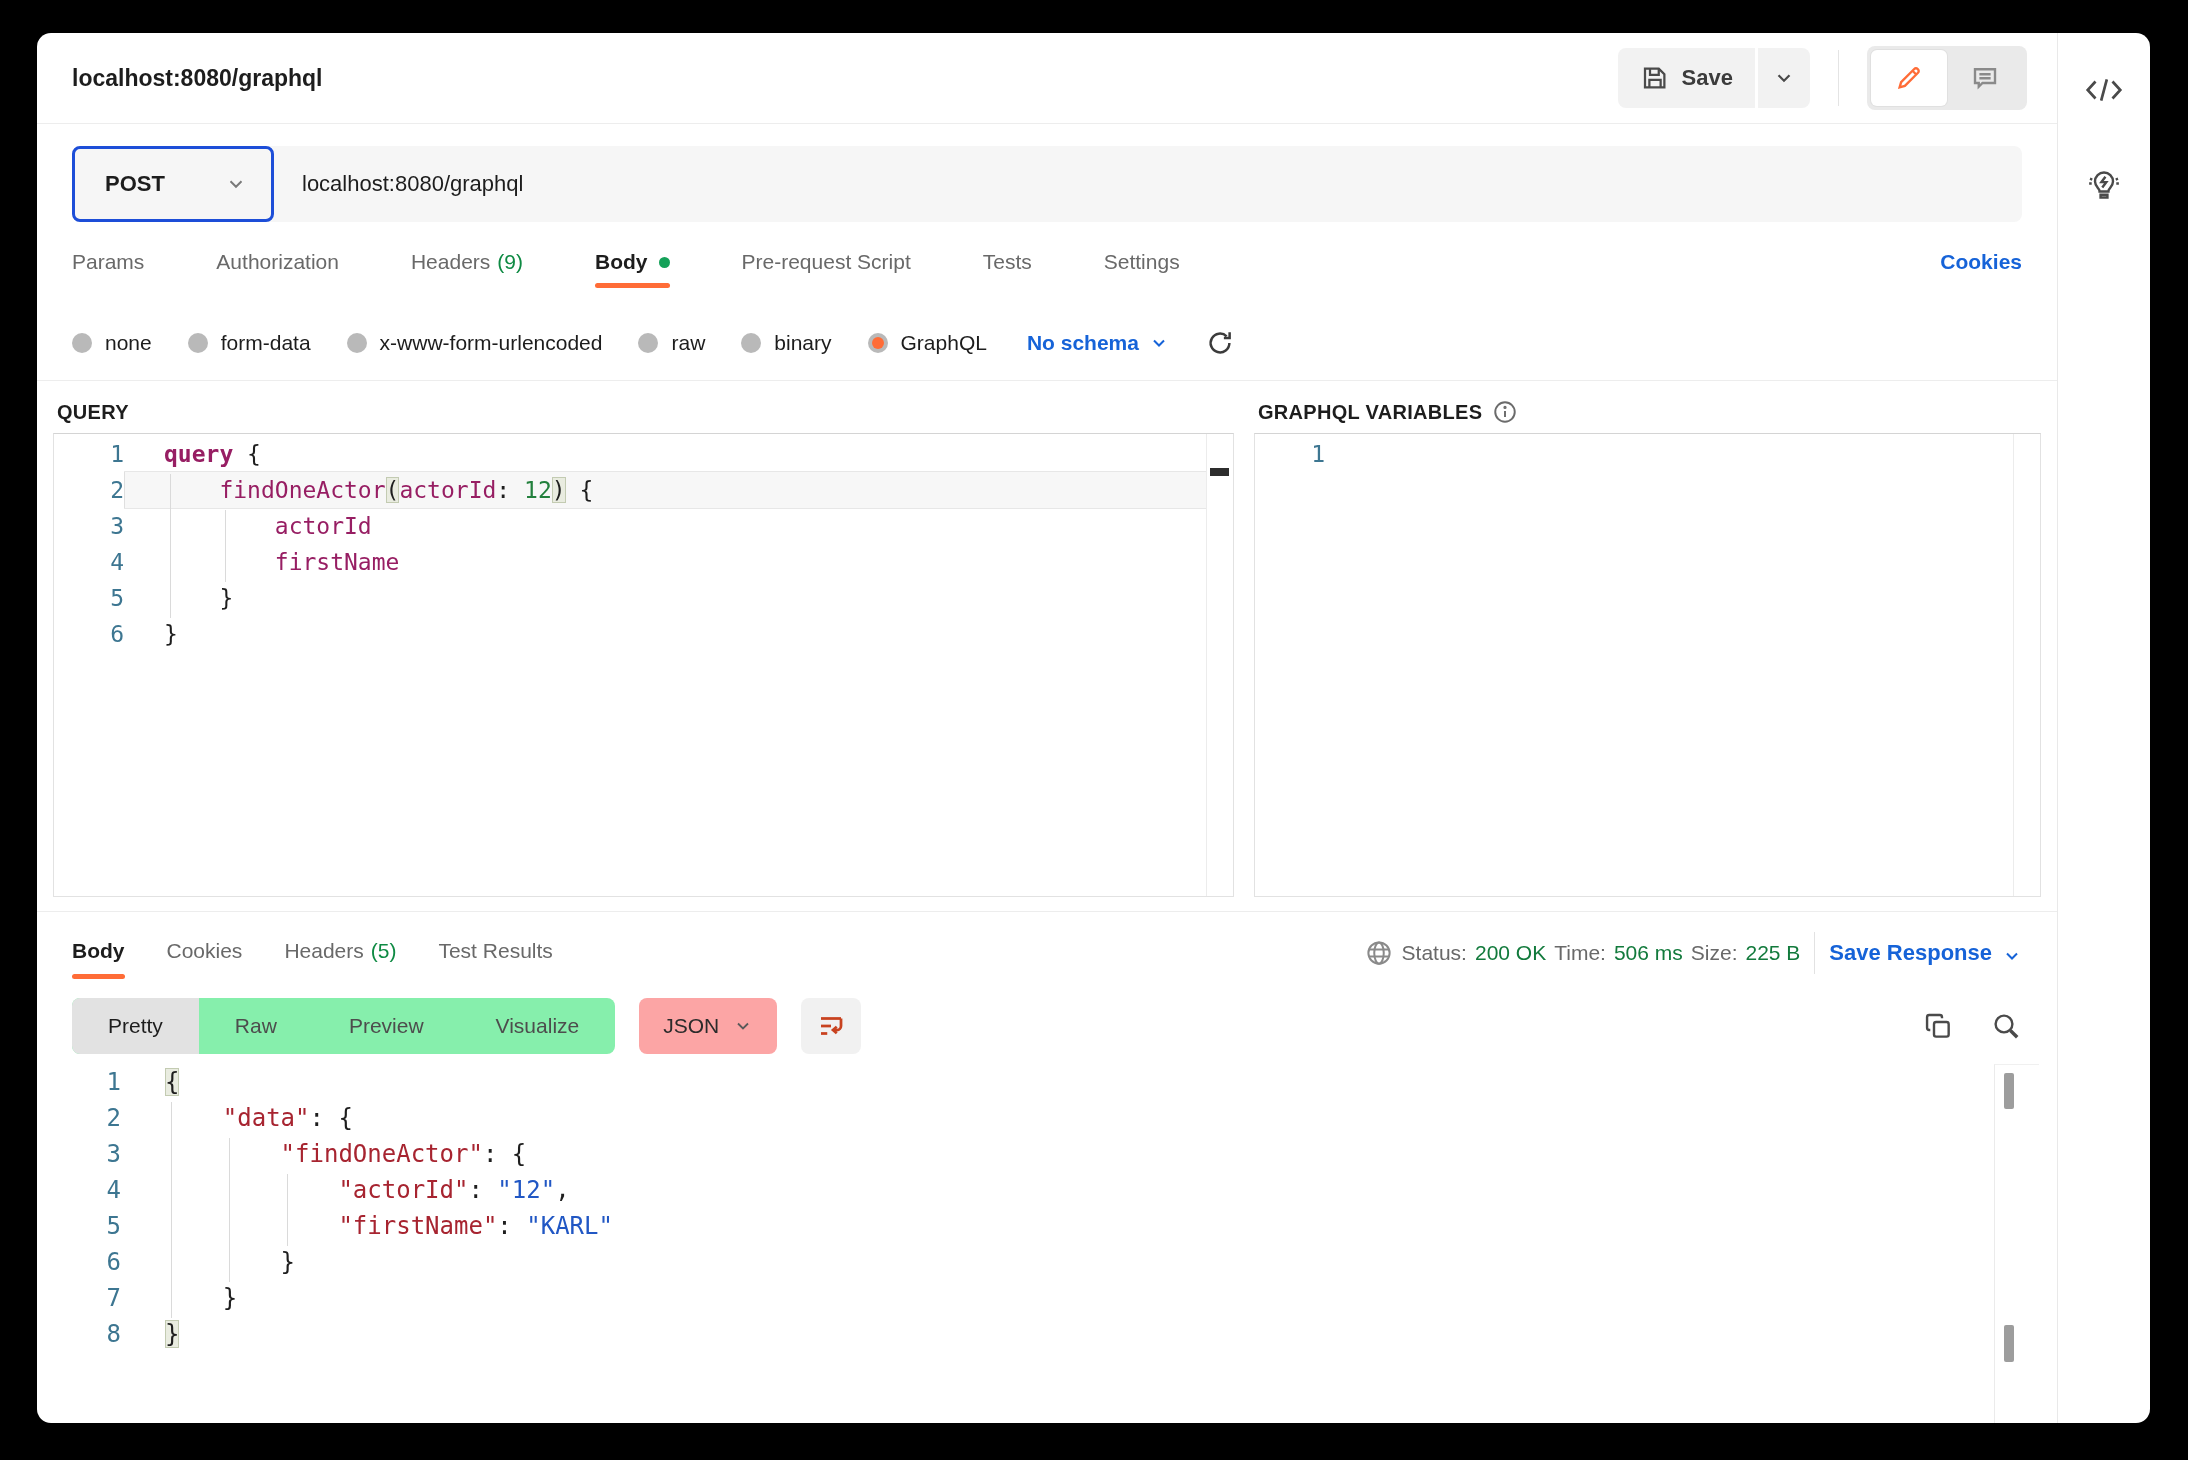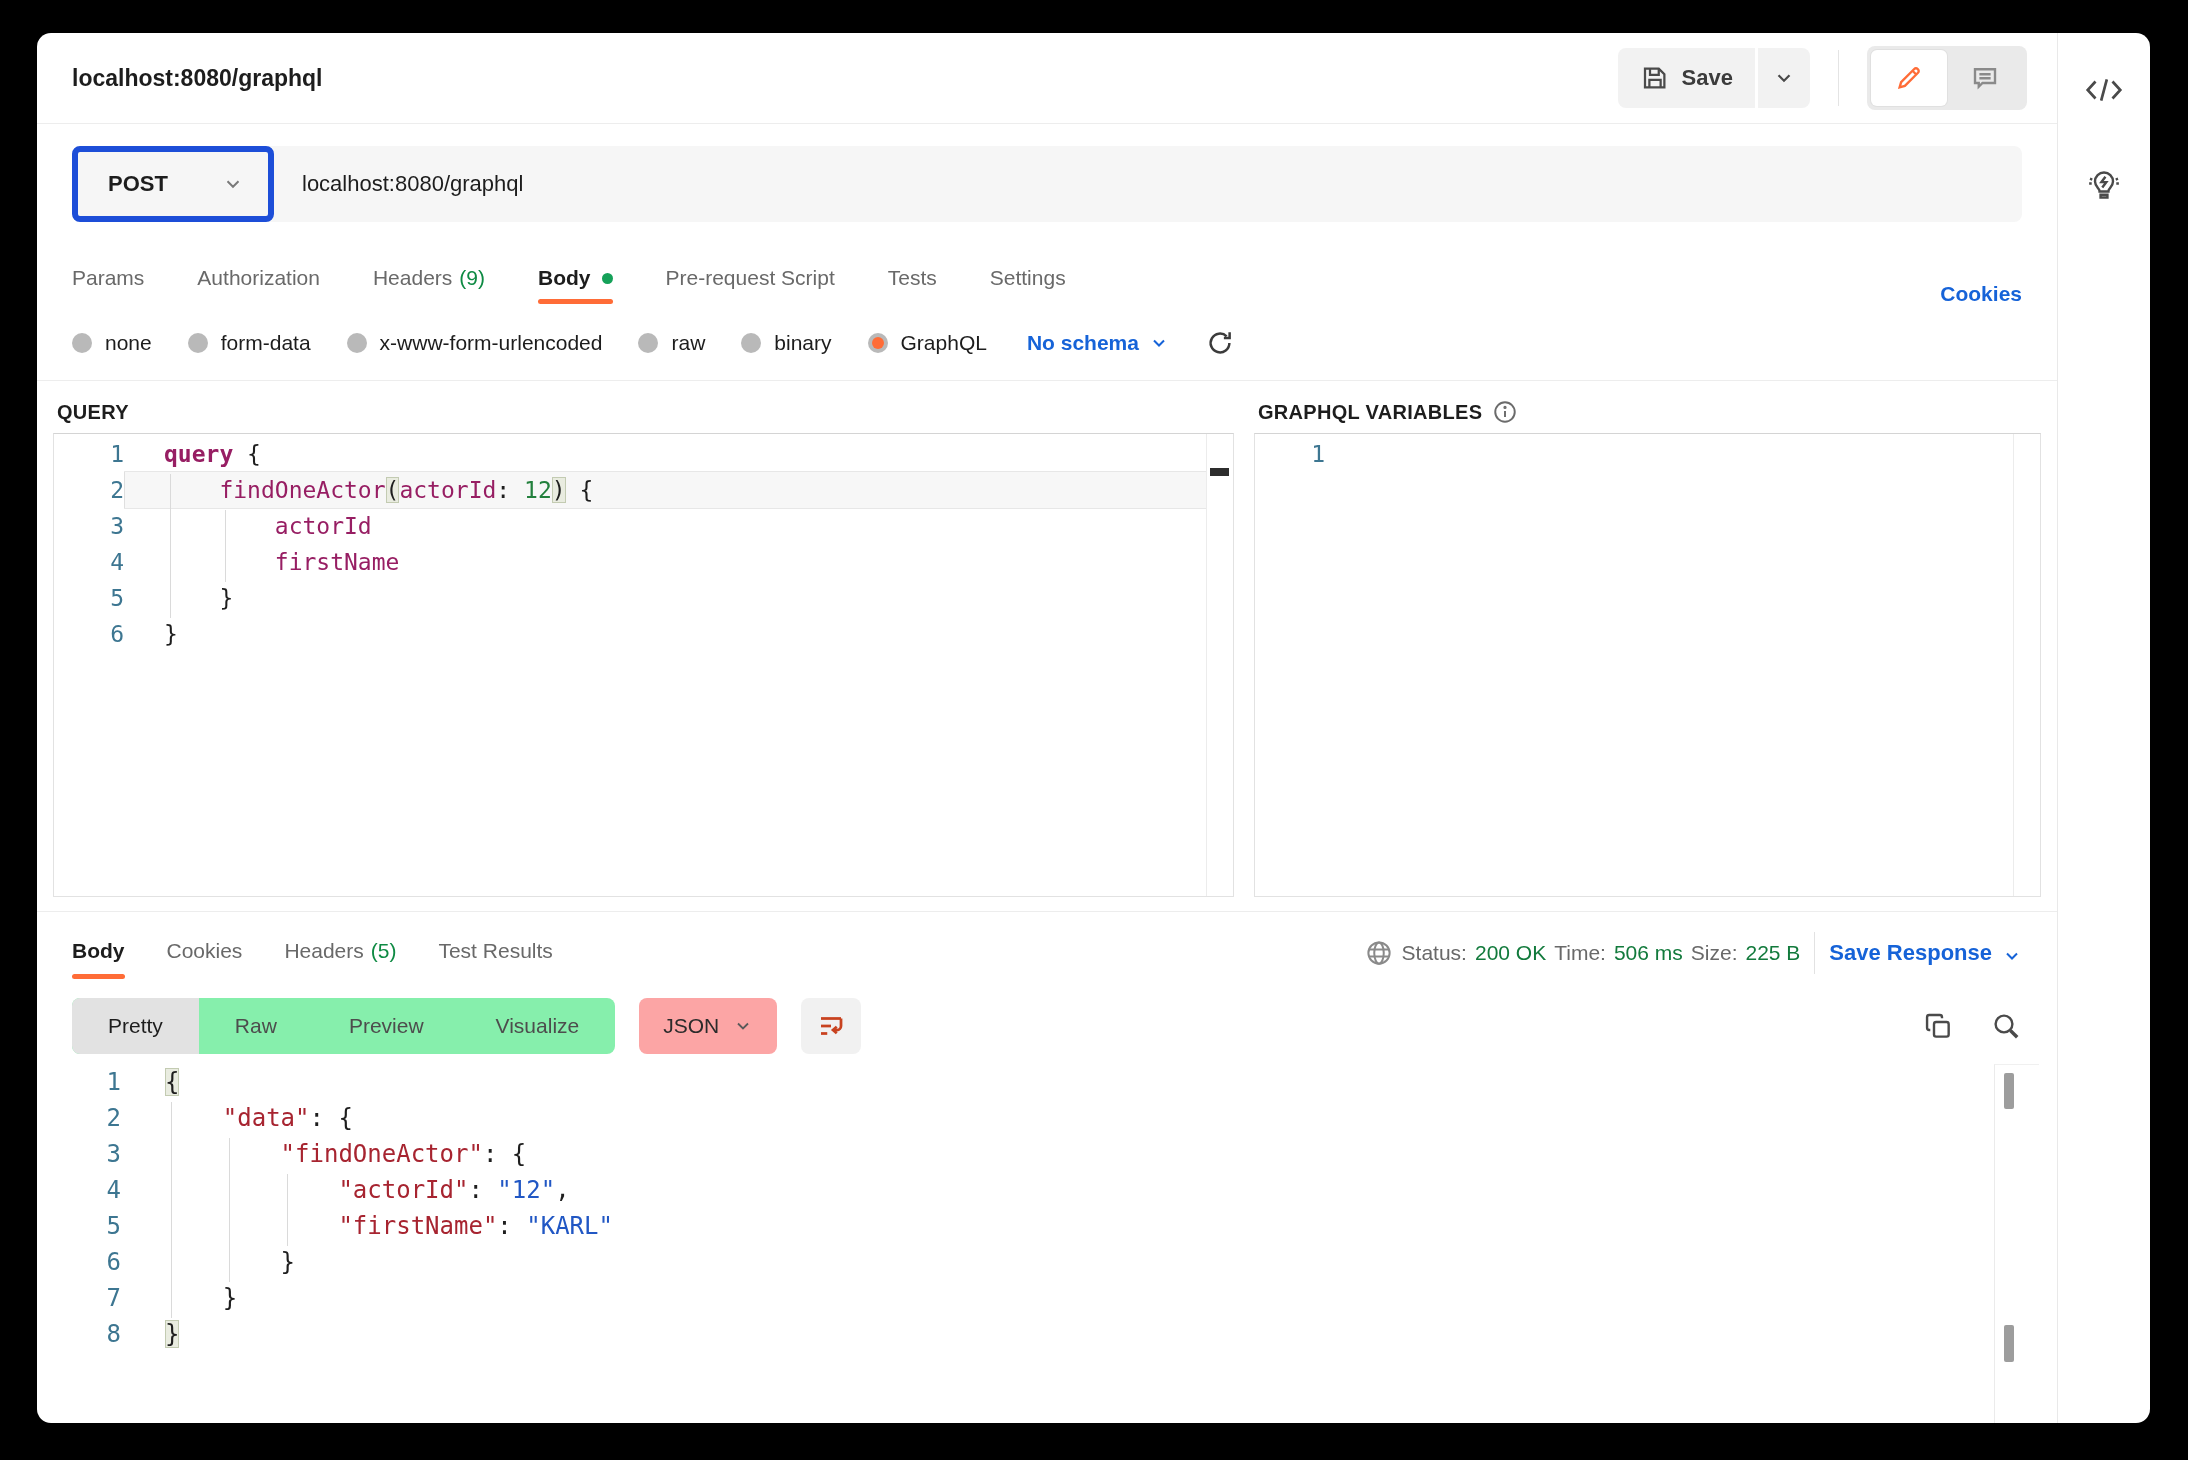--- a/index.html
+++ b/index.html
@@ -16,29 +16,29 @@
   .save-main{background:#F2F2F2;border-radius:8px 0 0 8px;height:60px;display:flex;align-items:center;gap:12px;padding:0 22px;cursor:pointer;}
   .save-main span{font-size:22px;font-weight:bold;color:#3c3c3c;}
   .save-chev{background:#F2F2F2;border-radius:0 8px 8px 0;height:60px;width:52px;display:flex;align-items:center;justify-content:center;}
   .tb-divider{width:1px;height:56px;background:#E4E4E4;margin:0 28px;}
   .toggle-group{background:#EAEAEA;border-radius:8px;padding:4px;display:flex;}
   .toggle-seg{width:76px;height:56px;display:flex;align-items:center;justify-content:center;border-radius:6px;}
   .toggle-seg.active{background:#fff;box-shadow:0 0 0 1px #E0E0E0;}
   
   .request-row{height:120px;display:flex;align-items:center;padding:0 35px;gap:20px;}
   .url-bar{flex:1;height:76px;background:#F6F6F6;border-radius:8px;display:flex;align-items:center;}
-  .method{width:202px;height:76px;box-sizing:border-box;border:6px solid #1d4ed8;border-radius:8px;display:flex;align-items:center;padding:0 24px 0 30px;cursor:pointer;}
+  .method{width:202px;height:76px;box-sizing:border-box;border:3px solid #1d4ed8;border-radius:8px;display:flex;align-items:center;padding:0 24px 0 30px;cursor:pointer;}
   .method span{font-size:22px;font-weight:bold;color:#1d1d1d;}
   .method svg{margin-left:auto;}
   .url-text{font-size:22px;color:#1d1d1d;padding-left:28px;}
   .send-btn{width:198px;height:76px;background:#1765D8;border-radius:8px;display:flex;color:#fff;overflow:hidden;cursor:pointer;}
   .send-label{flex:1;display:flex;align-items:center;justify-content:center;font-size:24px;font-weight:bold;}
   .send-chev{width:58px;display:flex;align-items:center;justify-content:center;border-left:1px solid rgba(0,0,0,0.18);}
   
-  .tabs-row{height:62px;display:flex;align-items:flex-end;padding:0 35px;gap:53px;}
+  .tabs-row{height:62px;display:flex;align-items:flex-start;padding:0 35px;gap:72px;}
   .tab{font-size:21px;color:#696969;padding:6px 0 16px;position:relative;cursor:pointer;display:flex;align-items:center;}
   .tab.active{color:#1d1d1d;font-weight:bold;}
   .tab.active::after{content:"";position:absolute;left:0;right:0;bottom:2px;height:5px;background:#FF6C37;border-radius:3px;}
   .count{color:#0E8A43;margin-left:7px;}
   .green-dot{width:11px;height:11px;border-radius:50%;background:#15A159;margin-left:11px;}
   .cookies-link{margin-left:auto;font-size:21px;font-weight:bold;color:#1663D8;cursor:pointer;padding-top:6px;}
   
   .modes-row{height:74px;display:flex;align-items:center;padding:0 35px;gap:36px;}
   .mode{display:flex;align-items:center;gap:13px;cursor:pointer;}
   .radio{width:20px;height:20px;border-radius:50%;background:#B9B9B9;position:relative;}

